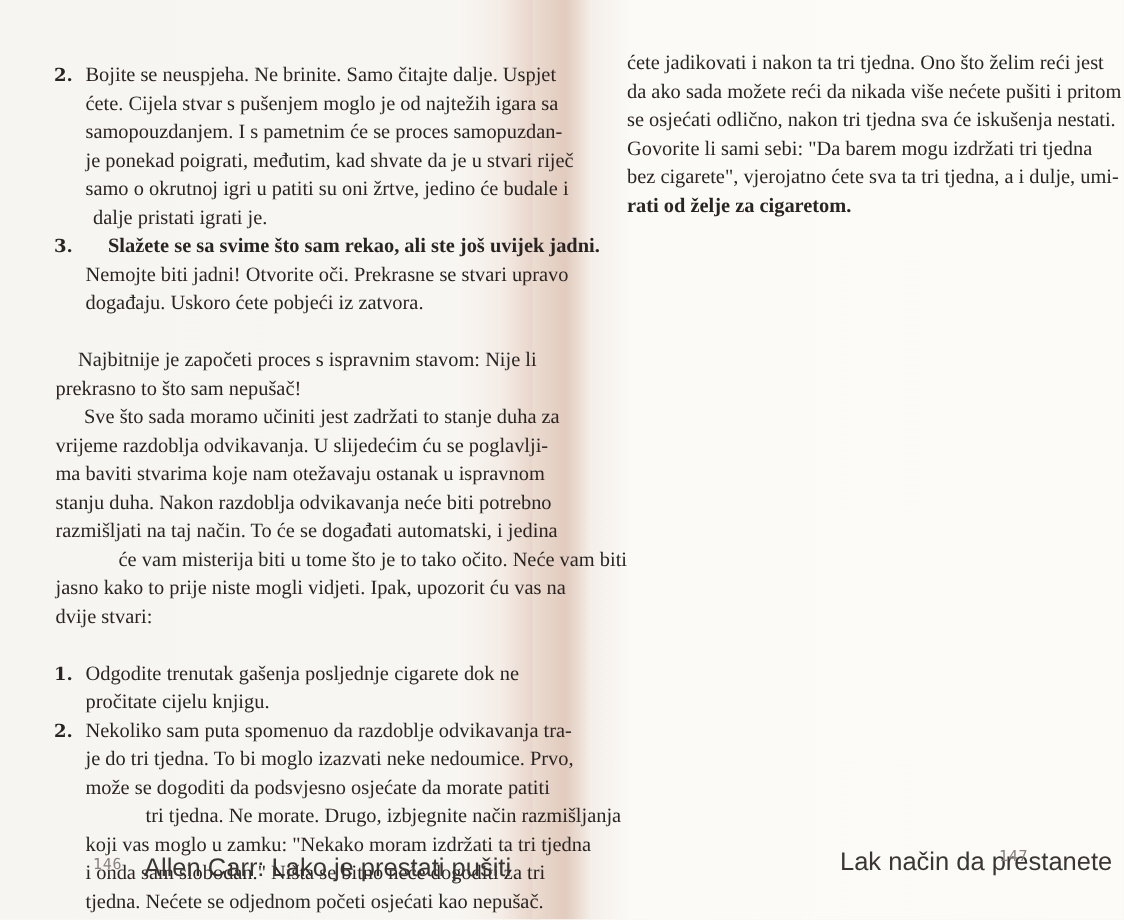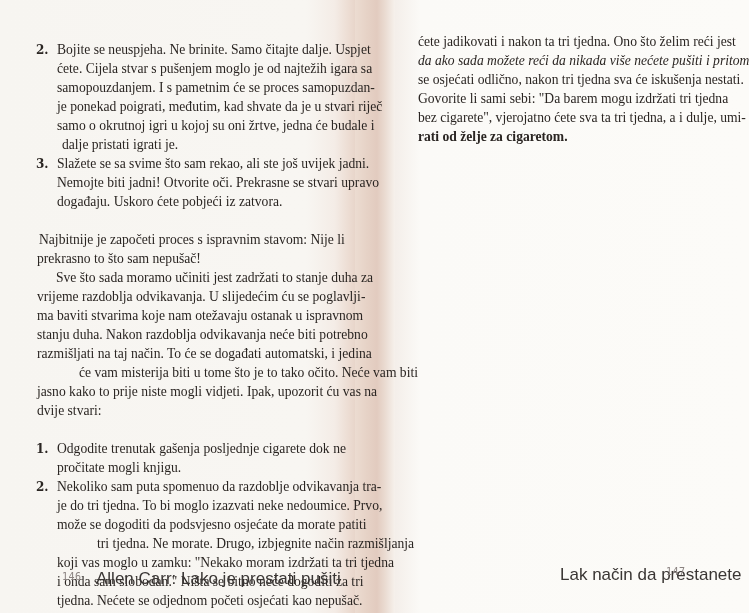--- a/index.html
+++ b/index.html
@@ -62,51 +62,51 @@
   <div class="page-left"></div>
   <div class="page-right"></div>
   <div class="gutter"></div>
 
   <div>
     <span class="num" style="left:36px;top:42px;">2.</span>
     <div class="line" style="left:57px;top:42px;width:289px;">Bojite se neuspjeha. Ne brinite. Samo čitajte dalje. Uspjet</div>
     <div class="line" style="left:57px;top:61px;width:289px;">ćete. Cijela stvar s pušenjem moglo je od najtežih igara sa</div>
     <div class="line" style="left:57px;top:80px;width:289px;">samopouzdanjem. I s pametnim će se proces samopuzdan-</div>
     <div class="line" style="left:57px;top:99px;width:289px;">je ponekad poigrati, međutim, kad shvate da je u stvari riječ</div>
-    <div class="line" style="left:57px;top:118px;width:289px;">samo o okrutnoj igri u kojoj su oni žrtve, jedna će budale i</div>
+    <div class="line" style="left:57px;top:118px;width:289px;">samo o okrutnoj igri u patiti su oni žrtve, jedino će budale i</div>
     <div class="line last" style="left:62px;top:137px;width:289px;">dalje pristati igrati je.</div>
   </div>
 
   <div>
     <span class="num" style="left:36px;top:156px;">3.</span>
-    <div class="line" style="left:57px;top:156px;width:289px;">Slažete se sa svime što sam rekao, ali ste još uvijek jadni.</div>
+    <div class="line" style="left:72px;top:156px;width:289px;font-weight:bold;">Slažete se sa svime što sam rekao, ali ste još uvijek jadni.</div>
     <div class="line" style="left:57px;top:175px;width:289px;">Nemojte biti jadni! Otvorite oči. Prekrasne se stvari upravo</div>
     <div class="line last" style="left:57px;top:194px;width:289px;">događaju. Uskoro ćete pobjeći iz zatvora.</div>
   </div>
 
   <div>
-    <div class="line" style="left:39px;top:232px;width:290px;">Najbitnije je započeti proces s ispravnim stavom: Nije li</div>
+    <div class="line" style="left:52px;top:232px;width:290px;">Najbitnije je započeti proces s ispravnim stavom: Nije li</div>
     <div class="line last" style="left:37px;top:251px;width:309px;">prekrasno to što sam nepušač!</div>
   </div>
 
   <div>
     <div class="line" style="left:56px;top:270px;width:290px;">Sve što sada moramo učiniti jest zadržati to stanje duha za</div>
     <div class="line" style="left:37px;top:289px;width:309px;">vrijeme razdoblja odvikavanja. U slijedećim ću se poglavlji-</div>
     <div class="line" style="left:37px;top:308px;width:309px;">ma baviti stvarima koje nam otežavaju ostanak u ispravnom</div>
     <div class="line" style="left:37px;top:327px;width:309px;">stanju duha. Nakon razdoblja odvikavanja neće biti potrebno</div>
     <div class="line" style="left:37px;top:346px;width:309px;">razmišljati na taj način. To će se događati automatski, i jedina</div>
     <div class="line" style="left:37px;top:365px;width:309px;margin-left:42px;">će vam misterija biti u tome što je to tako očito. Neće vam biti</div>
     <div class="line" style="left:37px;top:384px;width:309px;">jasno kako to prije niste mogli vidjeti. Ipak, upozorit ću vas na</div>
     <div class="line last" style="left:37px;top:403px;width:309px;">dvije stvari:</div>
   </div>
 
   <div>
     <span class="num" style="left:36px;top:441px;">1.</span>
     <div class="line" style="left:57px;top:441px;width:289px;">Odgodite trenutak gašenja posljednje cigarete dok ne</div>
-    <div class="line last" style="left:57px;top:460px;width:289px;">pročitate mogli knjigu.</div>
+    <div class="line last" style="left:57px;top:460px;width:289px;">pročitate cijelu knjigu.</div>
   </div>
 
   <div>
     <span class="num" style="left:36px;top:479px;">2.</span>
     <div class="line" style="left:57px;top:479px;width:289px;">Nekoliko sam puta spomenuo da razdoblje odvikavanja tra-</div>
     <div class="line" style="left:57px;top:498px;width:289px;">je do tri tjedna. To bi moglo izazvati neke nedoumice. Prvo,</div>
     <div class="line" style="left:57px;top:517px;width:289px;">može se dogoditi da podsvjesno osjećate da morate patiti</div>
     <div class="line" style="left:57px;top:536px;width:289px;margin-left:40px;">tri tjedna. Ne morate. Drugo, izbjegnite način razmišljanja</div>
     <div class="line" style="left:57px;top:555px;width:289px;">koji vas moglo u zamku: "Nekako moram izdržati ta tri tjedna</div>
     <div class="line" style="left:57px;top:574px;width:289px;">i onda sam slobodan." Ništa se bitno neće dogoditi za tri</div>
@@ -115,21 +115,21 @@
 
   </div>
 
   <div>
     <span class="footer-num" style="left:62px;top:571px;">146</span>
     <span class="footer-title" style="left:96px;top:569px;">Allen Carr: Lako je prestati pušiti</span>
   </div>
 
   <div>
     <div class="line" style="left:418px;top:34px;width:288px;">ćete jadikovati i nakon ta tri tjedna. Ono što želim reći jest</div>
-    <div class="line" style="left:418px;top:53px;width:288px;font-style:italic;">da ako sada možete reći da nikada više nećete pušiti i pritom</div>
+    <div class="line" style="left:418px;top:53px;width:288px;">da ako sada možete reći da nikada više nećete pušiti i pritom</div>
     <div class="line" style="left:418px;top:72px;width:288px;">se osjećati odlično, nakon tri tjedna sva će iskušenja nestati.</div>
     <div class="line" style="left:418px;top:91px;width:288px;">Govorite li sami sebi: "Da barem mogu izdržati tri tjedna</div>
     <div class="line" style="left:418px;top:110px;width:288px;">bez cigarete", vjerojatno ćete sva ta tri tjedna, a i dulje, umi-</div>
     <div class="line last" style="left:418px;top:129px;width:288px;font-weight:bold;">rati od želje za cigaretom.</div>
   </div>
 
   <div>
     <span class="footer-title" style="left:560px;top:565px;">Lak način da prestanete</span>
     <span class="footer-num" style="left:666px;top:566px;text-align:center;">147</span>
   </div>

